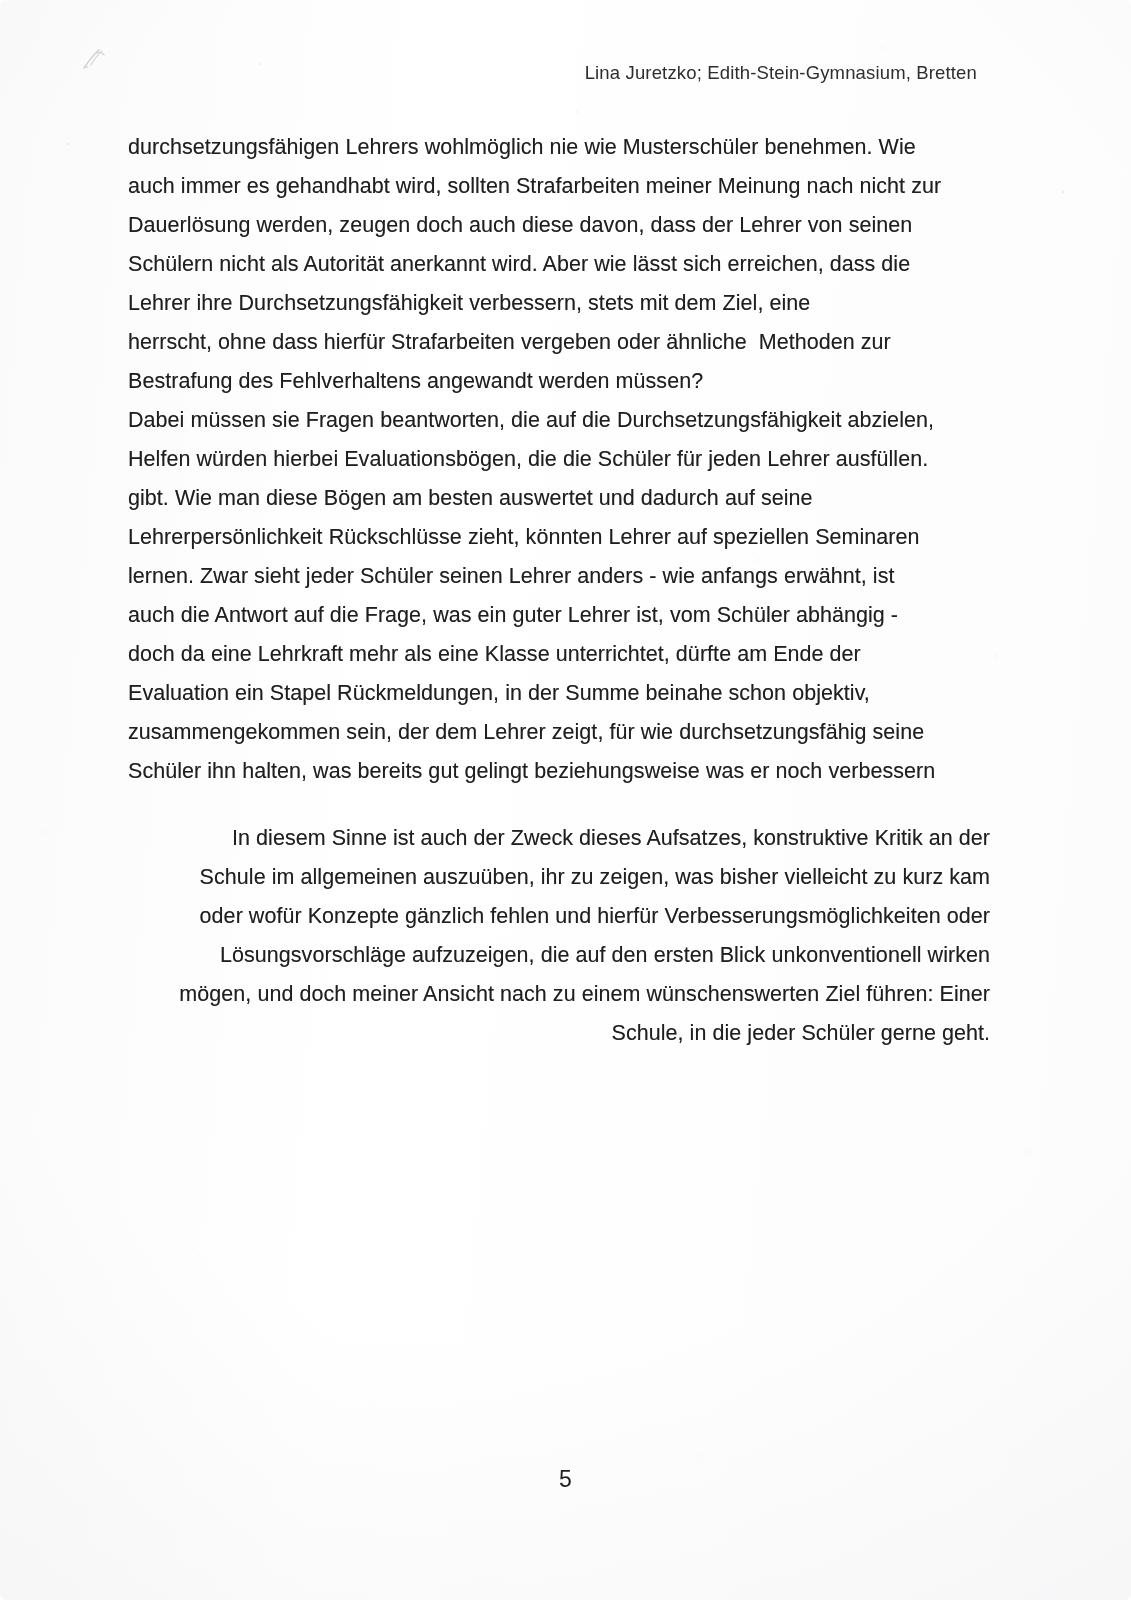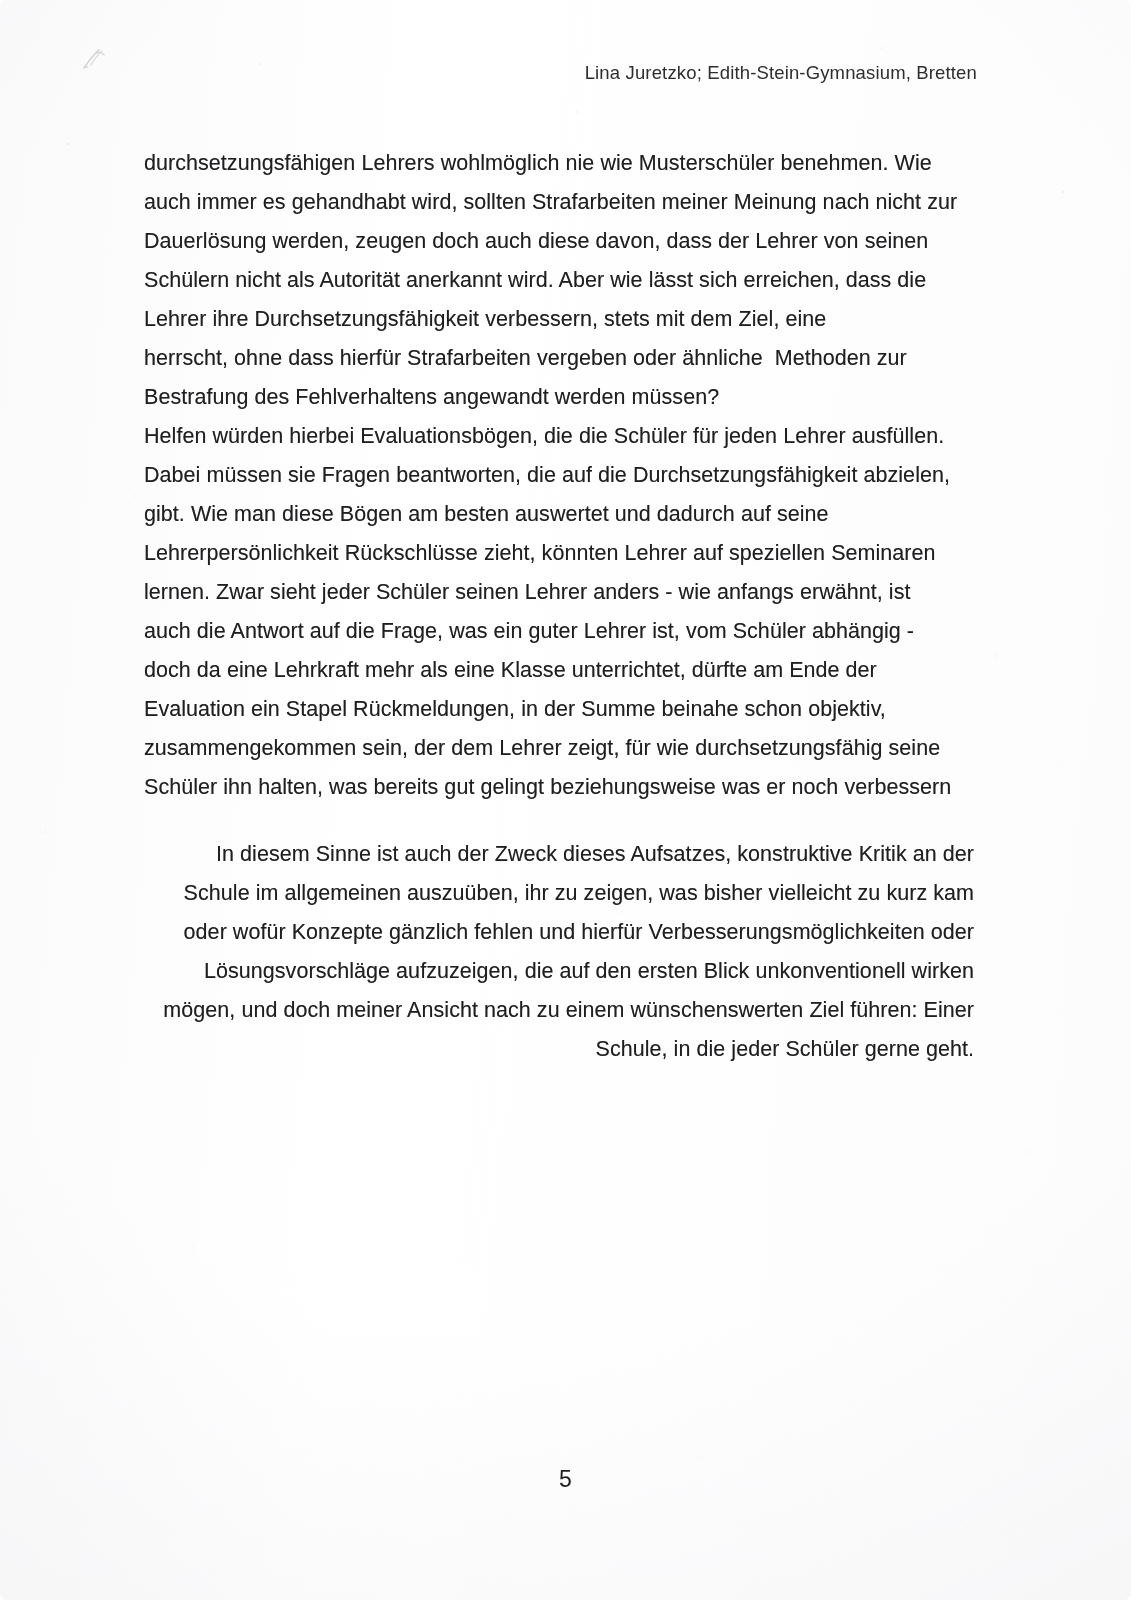--- a/index.html
+++ b/index.html
@@ -84,21 +84,21 @@
     top: 128px;
     width: 862px;
     font-family: "Liberation Sans", "DejaVu Sans", sans-serif;
     font-size: 21.5px;
     line-height: 39px;
     color: #1f1f21;
     letter-spacing: 0.05px;
   }
 
   .para {
-    margin: 16px;
+    margin: 0;
   }
   .para + .para {
     margin-top: 28px;
     text-align: right;
   }
 
   
   .ln {
     display: block;
     white-space: pre-wrap;
@@ -141,22 +141,22 @@
   <div class="body-block">
 
     <p class="para">
       <span class="ln">durchsetzungsfähigen Lehrers wohlmöglich nie wie Musterschüler benehmen. Wie</span>
       <span class="ln">auch immer es gehandhabt wird, sollten Strafarbeiten meiner Meinung nach nicht zur</span>
       <span class="ln">Dauerlösung werden, zeugen doch auch diese davon, dass der Lehrer von seinen</span>
       <span class="ln">Schülern nicht als Autorität anerkannt wird. Aber wie lässt sich erreichen, dass die</span>
       <span class="ln">Lehrer ihre Durchsetzungsfähigkeit verbessern, stets mit dem Ziel, eine</span>
       <span class="ln">herrscht, ohne dass hierfür Strafarbeiten vergeben oder ähnliche  Methoden zur</span>
       <span class="ln">Bestrafung des Fehlverhaltens angewandt werden müssen?</span>
+      <span class="ln">Dabei müssen sie Fragen beantworten, die auf die Durchsetzungsfähigkeit abzielen,</span>
       <span class="ln">Helfen würden hierbei Evaluationsbögen, die die Schüler für jeden Lehrer ausfüllen.</span>
-      <span class="ln">Dabei müssen sie Fragen beantworten, die auf die Durchsetzungsfähigkeit abzielen,</span>
       <span class="ln">gibt. Wie man diese Bögen am besten auswertet und dadurch auf seine</span>
       <span class="ln">Lehrerpersönlichkeit Rückschlüsse zieht, könnten Lehrer auf speziellen Seminaren</span>
       <span class="ln">lernen. Zwar sieht jeder Schüler seinen Lehrer anders - wie anfangs erwähnt, ist</span>
       <span class="ln">auch die Antwort auf die Frage, was ein guter Lehrer ist, vom Schüler abhängig -</span>
       <span class="ln">doch da eine Lehrkraft mehr als eine Klasse unterrichtet, dürfte am Ende der</span>
       <span class="ln">Evaluation ein Stapel Rückmeldungen, in der Summe beinahe schon objektiv,</span>
       <span class="ln">zusammengekommen sein, der dem Lehrer zeigt, für wie durchsetzungsfähig seine</span>
       <span class="ln">Schüler ihn halten, was bereits gut gelingt beziehungsweise was er noch verbessern</span>
     </p>
 

